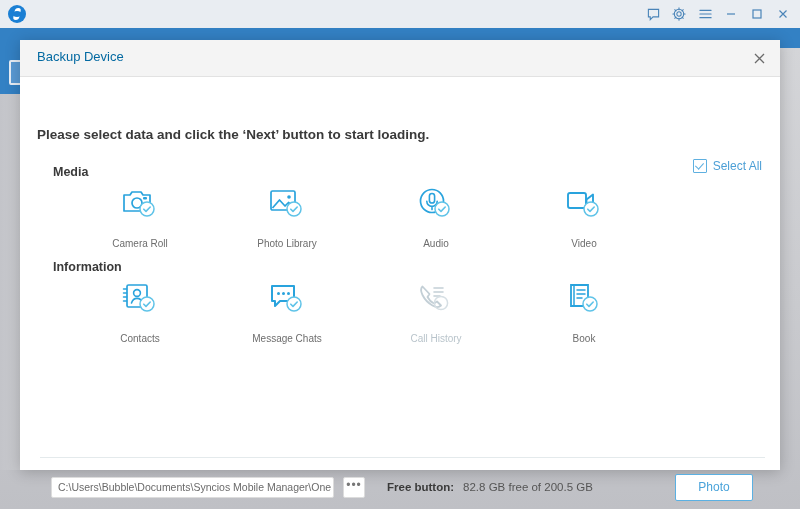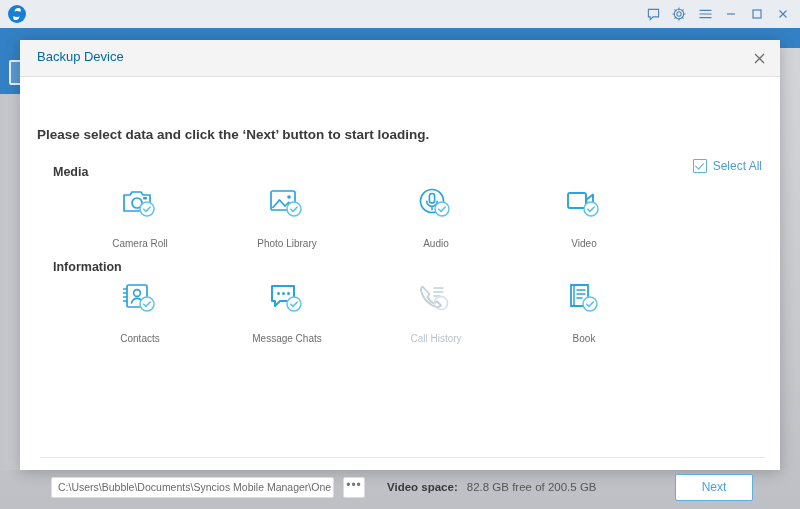--- a/index.html
+++ b/index.html
@@ -487,21 +487,21 @@
           </div>
           <div class="item-label">Call History</div>
         </div>
       </div>
 
       <div class="divider"></div>
       <div class="footer">
         <div class="path-box" title="Backup location">C:\Users\Bubble\Documents\Syncios Mobile Manager\One Key Backups</div>
         <div class="browse-btn">•••</div>
         <div class="freespace">
-          <span class="fs-label">Video space:</span>
+          <span class="fs-label">Free button:</span>
           <span>82.8 GB free of 200.5 GB</span>
         </div>
-        <div class="next-btn">Next</div>
+        <div class="next-btn">Photo</div>
       </div>
 
     </div>
   </div>
 </div>
 
 </body></html>

